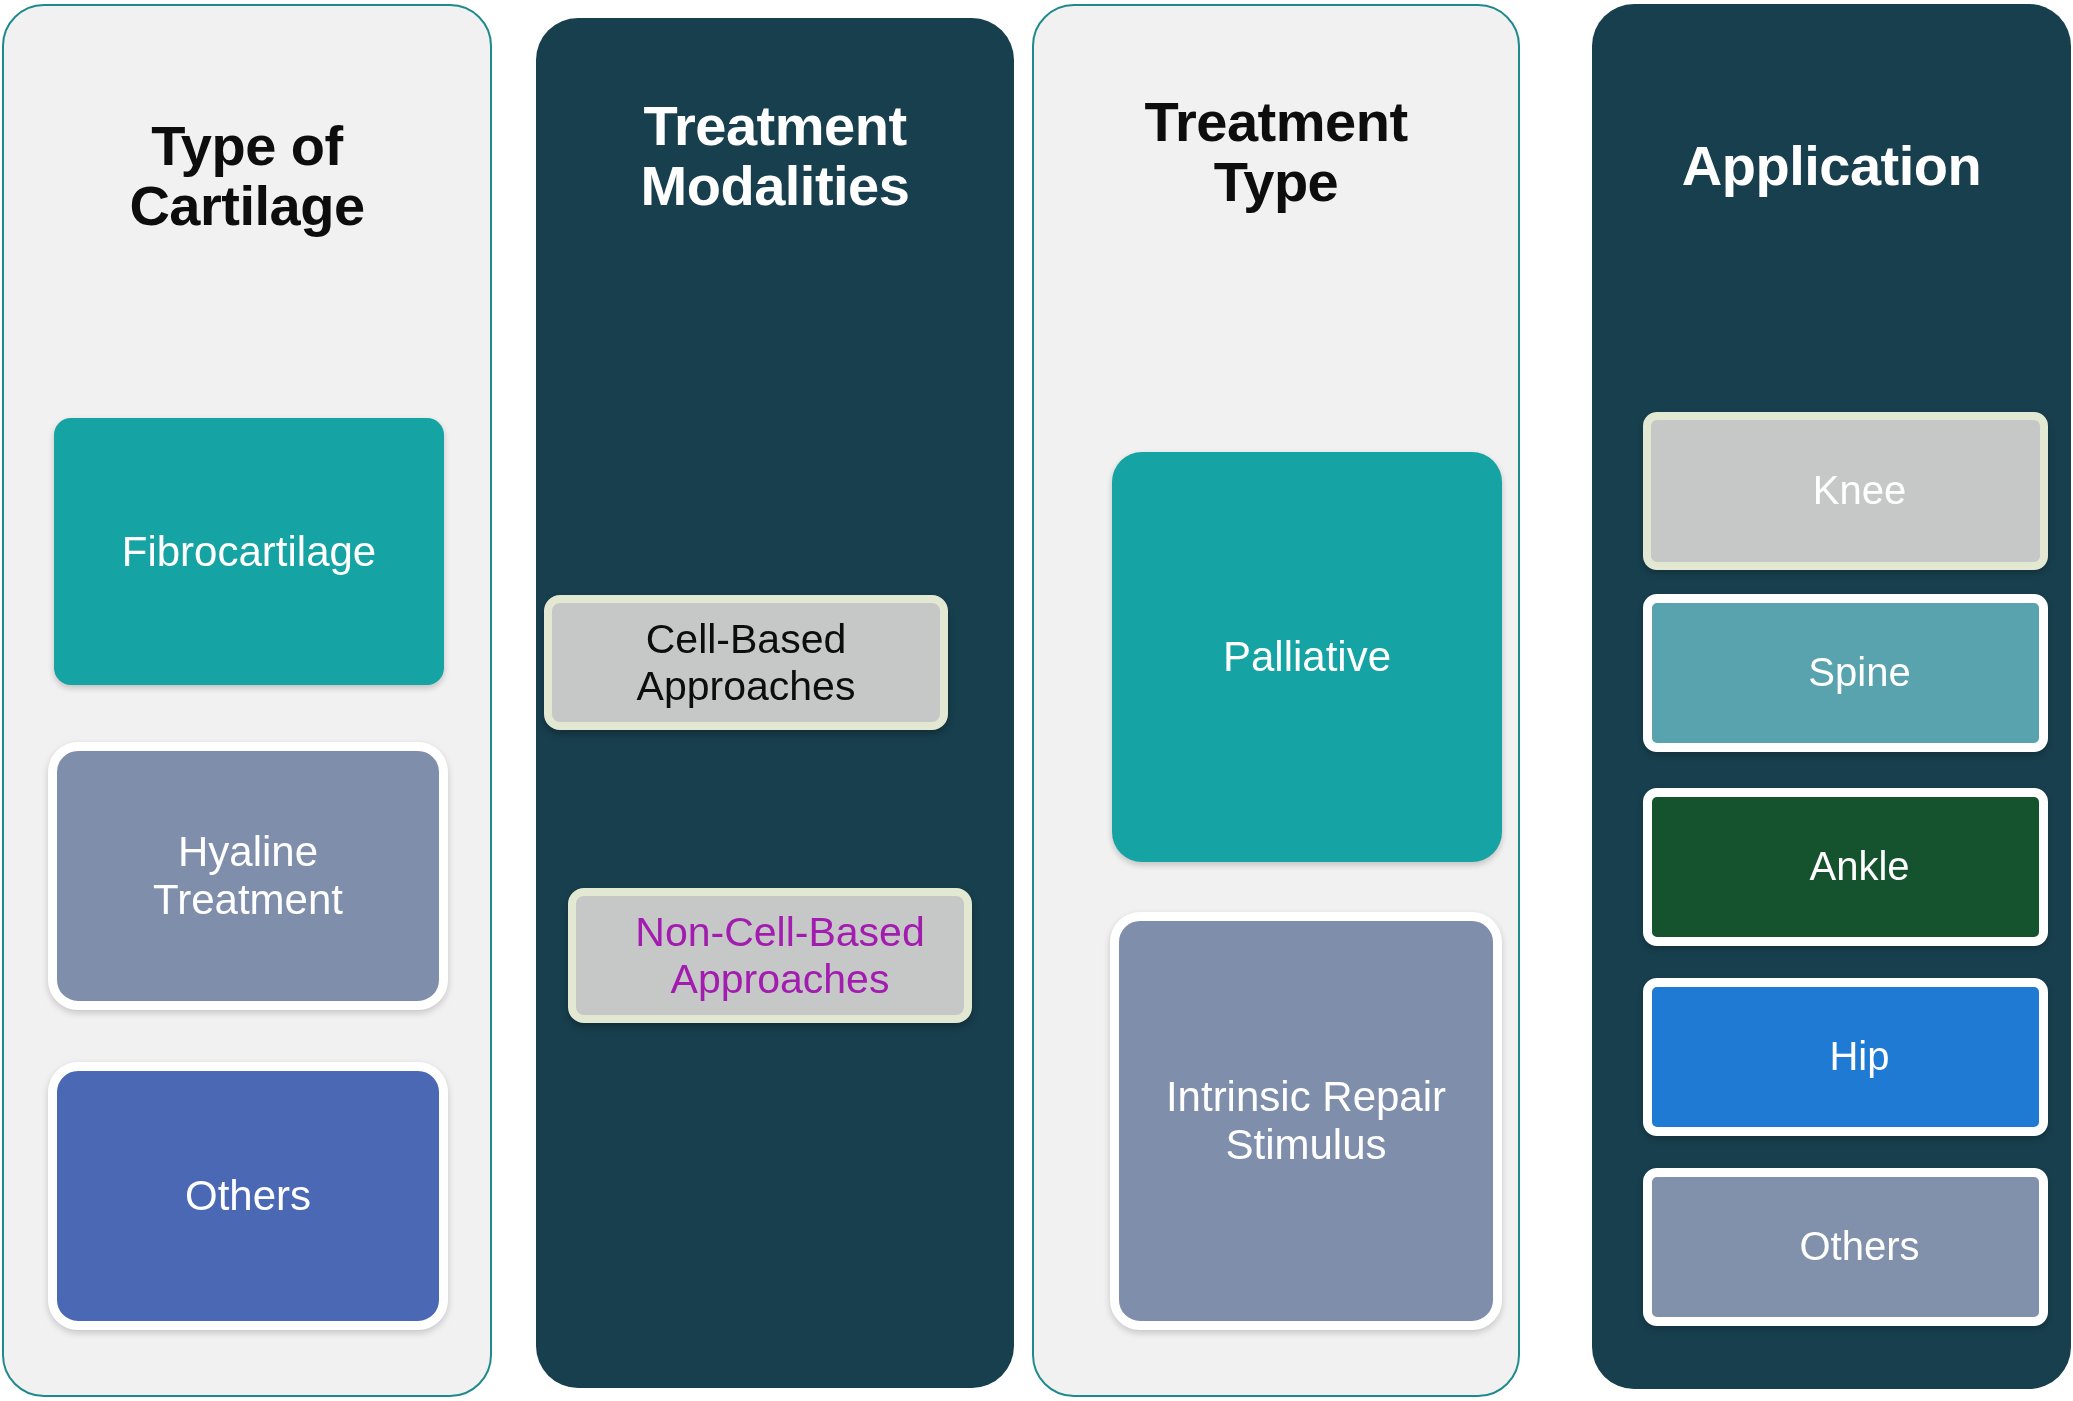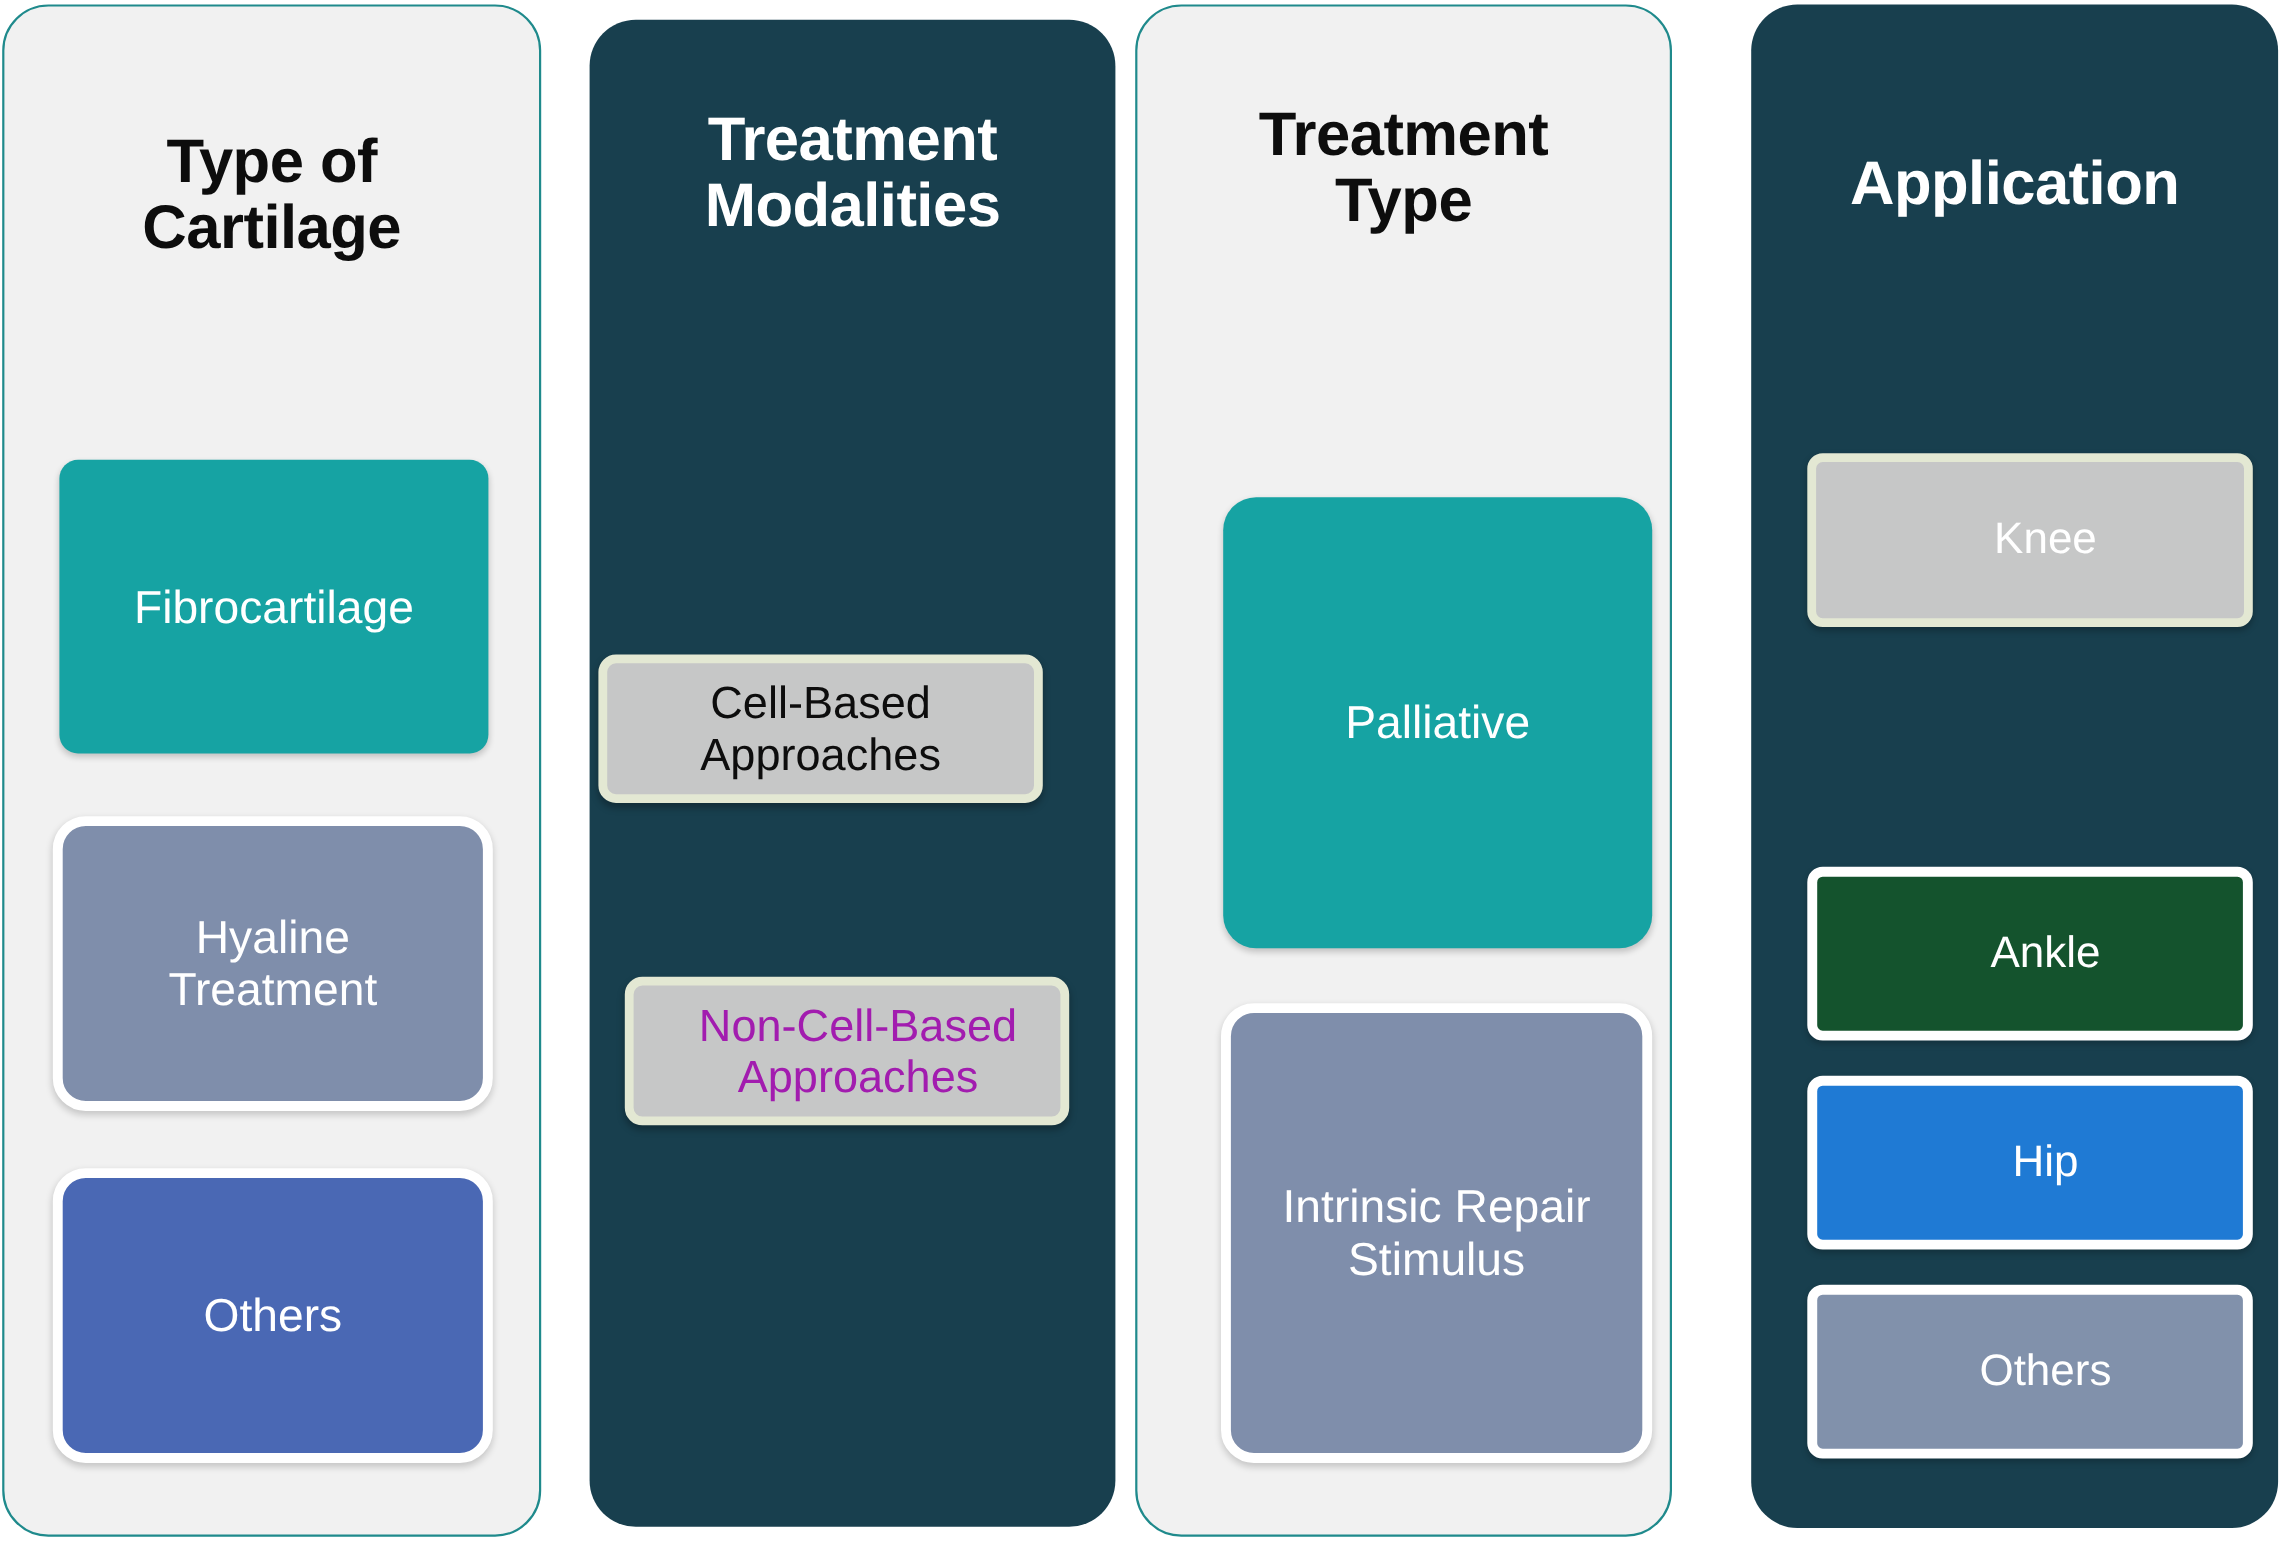--- a/index.html
+++ b/index.html
@@ -218,17 +218,18 @@
 Type</div>
   </div>
   <div class="node" id="node-palliative">Palliative</div>
   <div class="node" id="node-intrinsic">Intrinsic Repair
 Stimulus</div>
 
   <div class="panel panel-dark" id="panel-application">
     <div class="panel-title title-light-text">Application</div>
   </div>
   <div class="node app-node" id="node-knee">Knee</div>
+  <div class="node app-node" id="node-spine">Spine</div>
   <div class="node app-node" id="node-ankle">Ankle</div>
   <div class="node app-node" id="node-hip">Hip</div>
   <div class="node app-node" id="node-others-app">Others</div>
 
 </div>
 
 </body></html>

